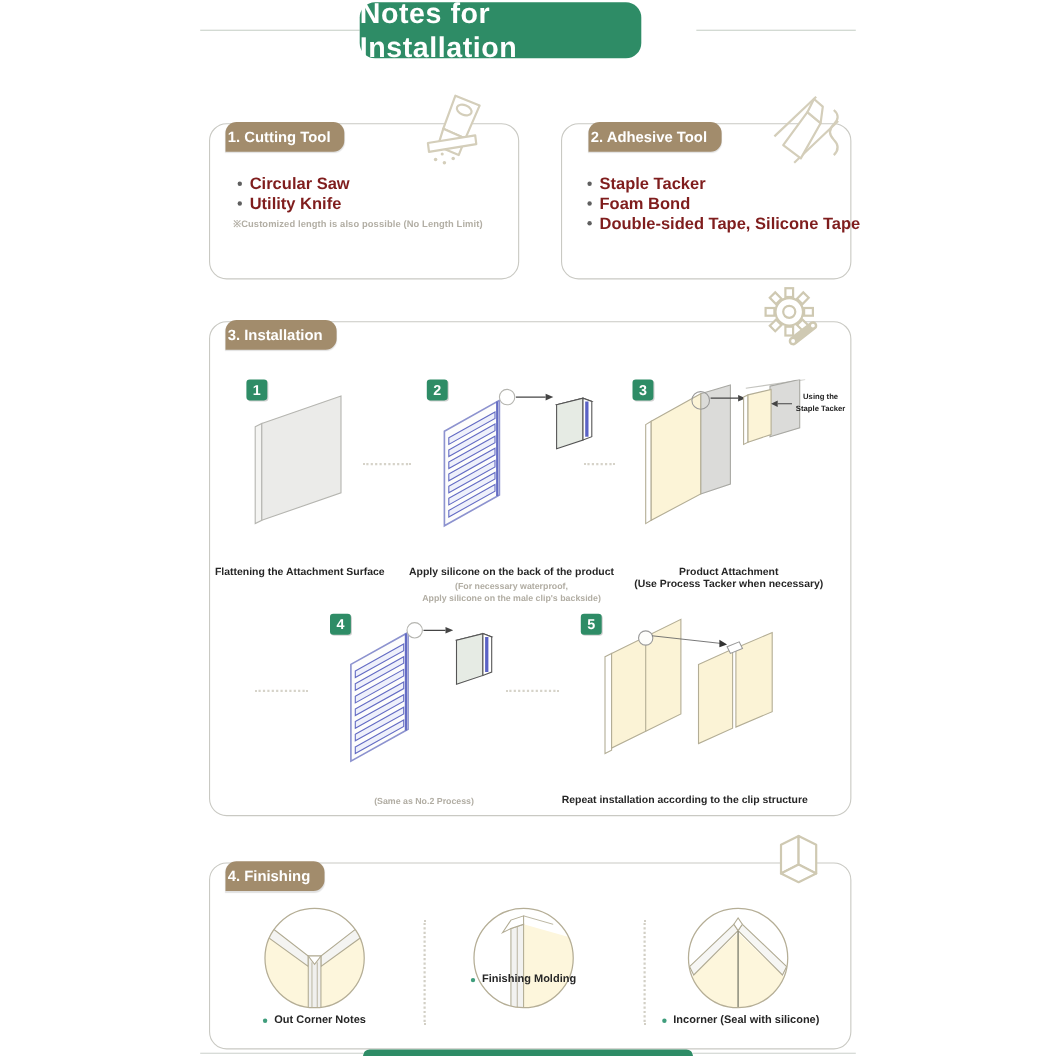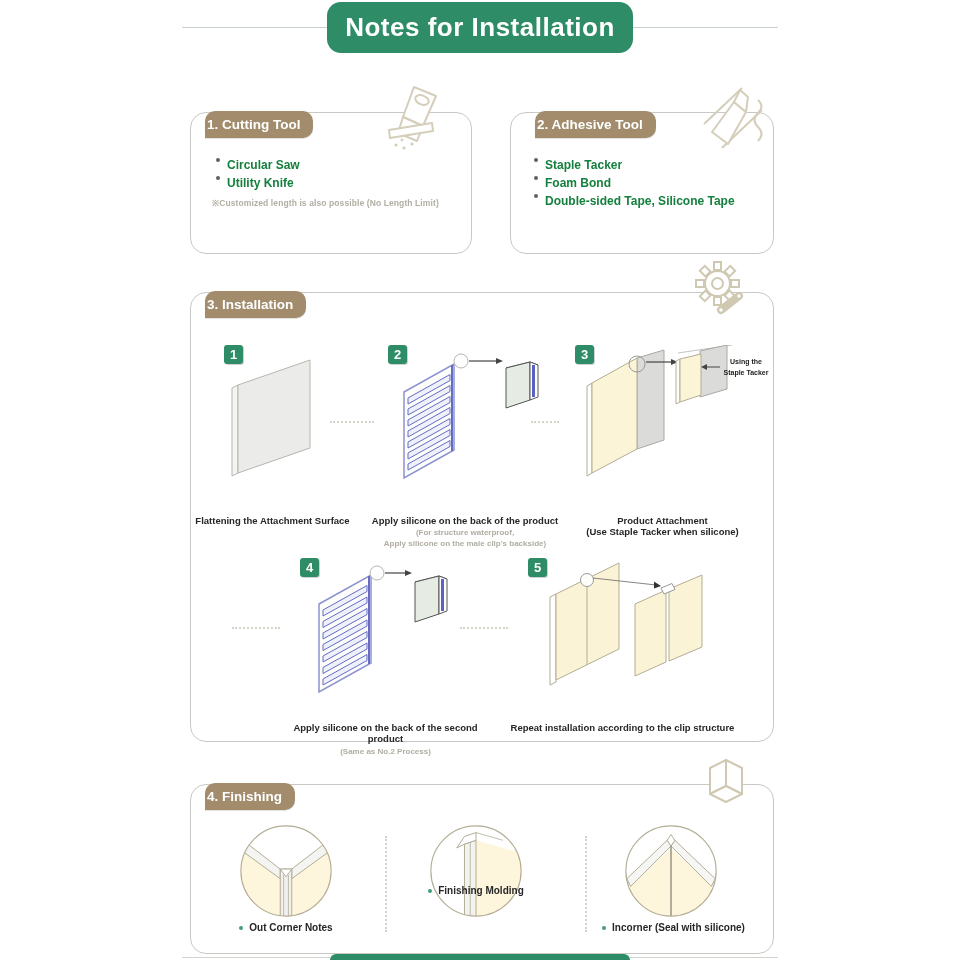--- a/index.html
+++ b/index.html
@@ -1,28 +1,28 @@
 <!DOCTYPE html>
 <html><head>
 <meta charset="utf-8">
 <style>
   html,body{margin:0;padding:0;background:#fff;}
   body{width:960px;height:960px;position:relative;font-family:"Liberation Sans",sans-serif;overflow:hidden;}
   .abs{position:absolute;}
   
   .hdr-line{position:absolute;height:1px;background:#c9d2c9;top:27px;}
-  .hdr{position:absolute;left:327px;top:2px;width:306px;height:51px;background:#2e8c66;border-radius:14px;
+  .hdr{position:absolute;left:327px;top:2px;width:256px;height:51px;background:#2e8c66;border-radius:14px;
        display:flex;align-items:center;justify-content:center;color:#fff;font-weight:bold;font-size:26px;letter-spacing:.5px;}
   
   .box{position:absolute;border:1px solid #c9c9c3;border-radius:16px;background:#fff;}
   .sec-label{position:absolute;background:#a28c6c;color:#fff;font-weight:bold;font-size:13.5px;
              padding:6px 13px 6px 2px;border-radius:10px 10px 10px 0;box-shadow:0 1px 1px rgba(0,0,0,.12);}
   
   .tool-list{position:absolute;list-style:none;margin:0;padding:0;}
-  .tool-list li{display:flex;height:18px;font-weight:bold;font-size:12px;color:#15803d;}
+  .tool-list li{display:flex;align-items:center;height:18px;font-weight:bold;font-size:15px;color:#7f1d1d;}
   .tool-list li .dot{width:4px;height:4px;border-radius:50%;background:#5f5f5f;margin-right:7px;flex:0 0 auto;}
   .note{position:absolute;font-size:8.5px;color:#b2aea4;font-weight:600;letter-spacing:.1px;}
   
   .badge{position:absolute;width:19px;height:19px;background:#2e8c66;border-radius:3px;color:#fff;
          font-weight:bold;font-size:13px;line-height:19px;text-align:center;box-shadow:1px 1px 0 rgba(0,0,0,.18);}
   .cap{position:absolute;text-align:center;font-weight:bold;font-size:9.5px;color:#262626;line-height:1.2;margin-top:27px;}
   .cap .sub{display:block;font-size:8px;color:#b1ada3;font-weight:600;margin-top:2px;line-height:1.35;}
   .dotline{position:absolute;border-top:2px dotted #d6d3c9;height:0;}
   .vdash{position:absolute;border-left:2px dotted #d2cfc5;width:0;}
   .anno{position:absolute;font-size:7px;font-weight:bold;color:#222;text-align:center;line-height:1.6;}
@@ -207,29 +207,28 @@
   <polygon points="93,48 124,34 124,106 93,120" fill="#fbf3d6" stroke="#b3ad95" stroke-width="1"></polygon>
   <polygon points="127,33 160,19 160,91 127,105" fill="#fbf3d6" stroke="#b3ad95" stroke-width="1"></polygon>
   <polygon points="119,32 130,27.5 133,33.5 122,38" fill="#fff" stroke="#999" stroke-width="1"></polygon>
 </svg>
 
 <div class="cap" style="left:190px;top:488px;width:165px;">
   <span>Flattening the Attachment Surface</span>
 </div>
 <div class="cap" style="left:370px;top:488px;width:190px;">
   <span>Apply silicone on the back of the product</span>
-  <span class="sub"><span>(For structure waterproof,</span><br>
+  <span class="sub"><span>(For necessary waterproof,</span><br>
   <span>Apply silicone on the male clip's backside)</span></span>
 </div>
 <div class="cap" style="left:565px;top:488px;width:195px;">
   <span>Product Attachment</span><br>
-  <span>(Use Staple Tacker when silicone)</span>
+  <span>(Use Process Tacker when necessary)</span>
 </div>
 <div class="cap" style="left:283px;top:695px;width:205px;">
-  <span>Apply silicone on the back of the second product</span>
   <span class="sub"><span>(Same as No.2 Process)</span></span>
 </div>
 <div class="cap" style="left:505px;top:695px;width:235px;">
   <span>Repeat installation according to the clip structure</span>
 </div>
 
 <div class="dotline" style="left:330px;top:421px;width:44px;"></div>
 <div class="dotline" style="left:531px;top:421px;width:28px;"></div>
 <div class="dotline" style="left:232px;top:627px;width:48px;"></div>
 <div class="dotline" style="left:460px;top:627px;width:48px;"></div>

